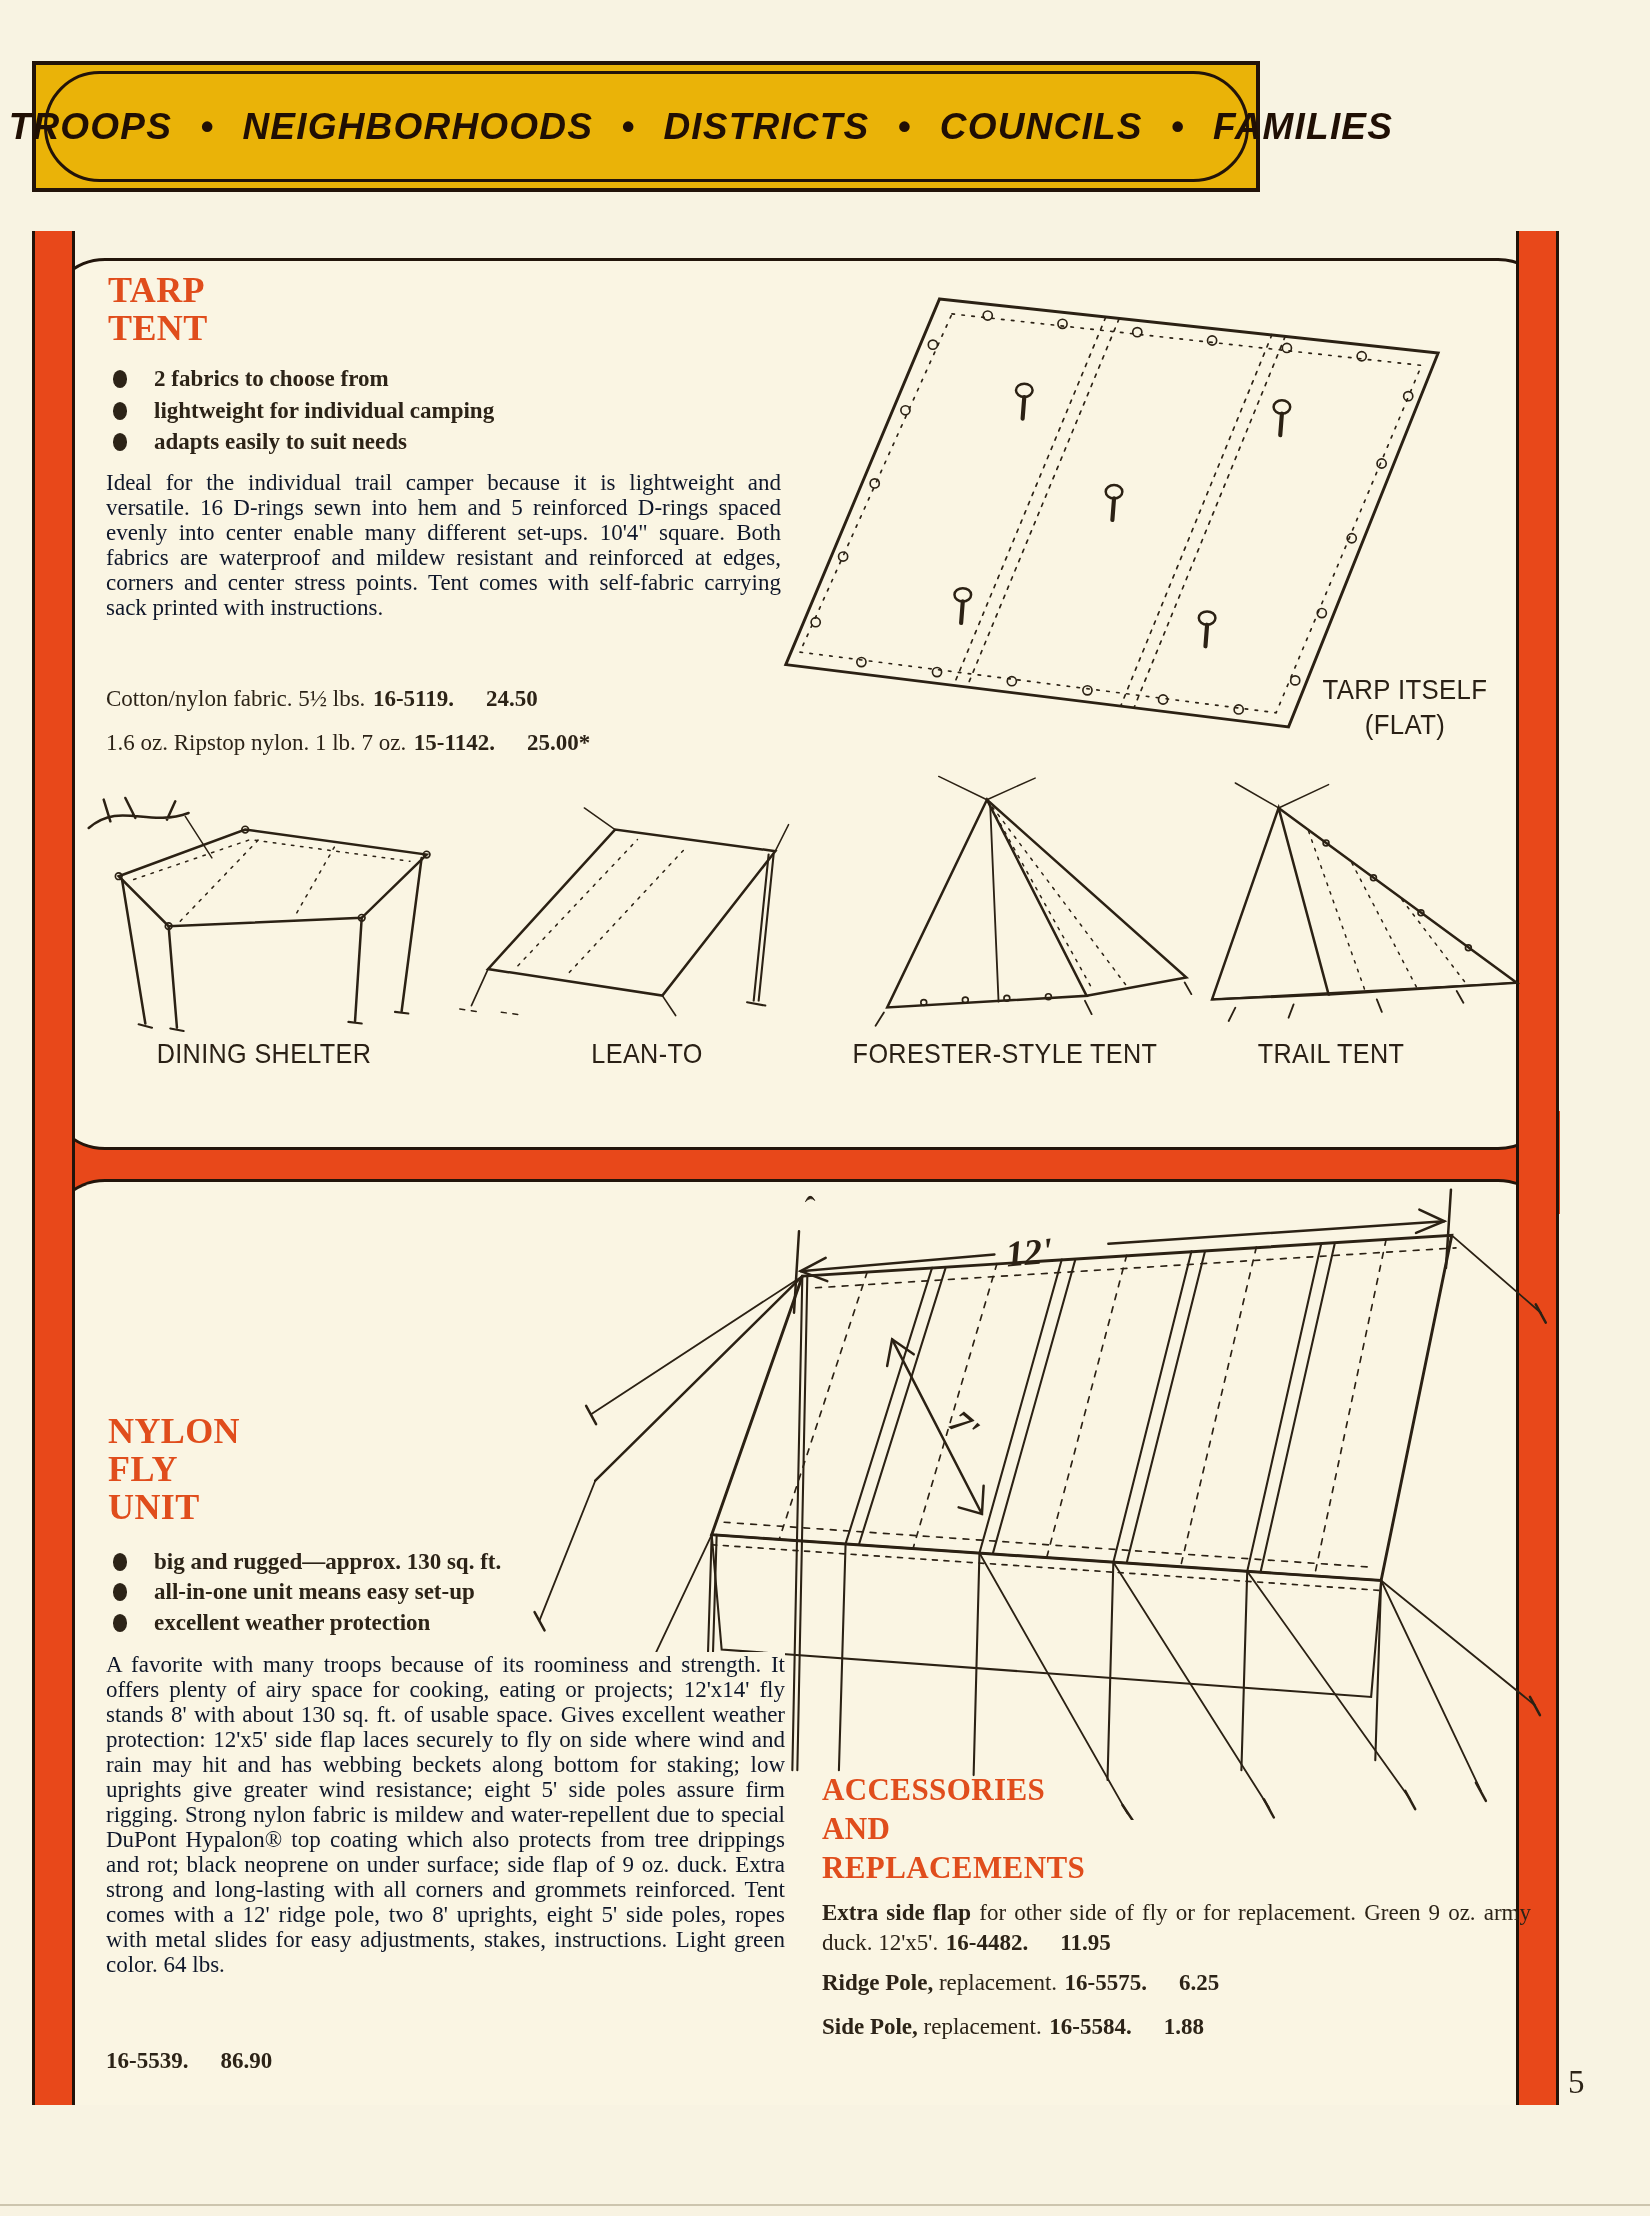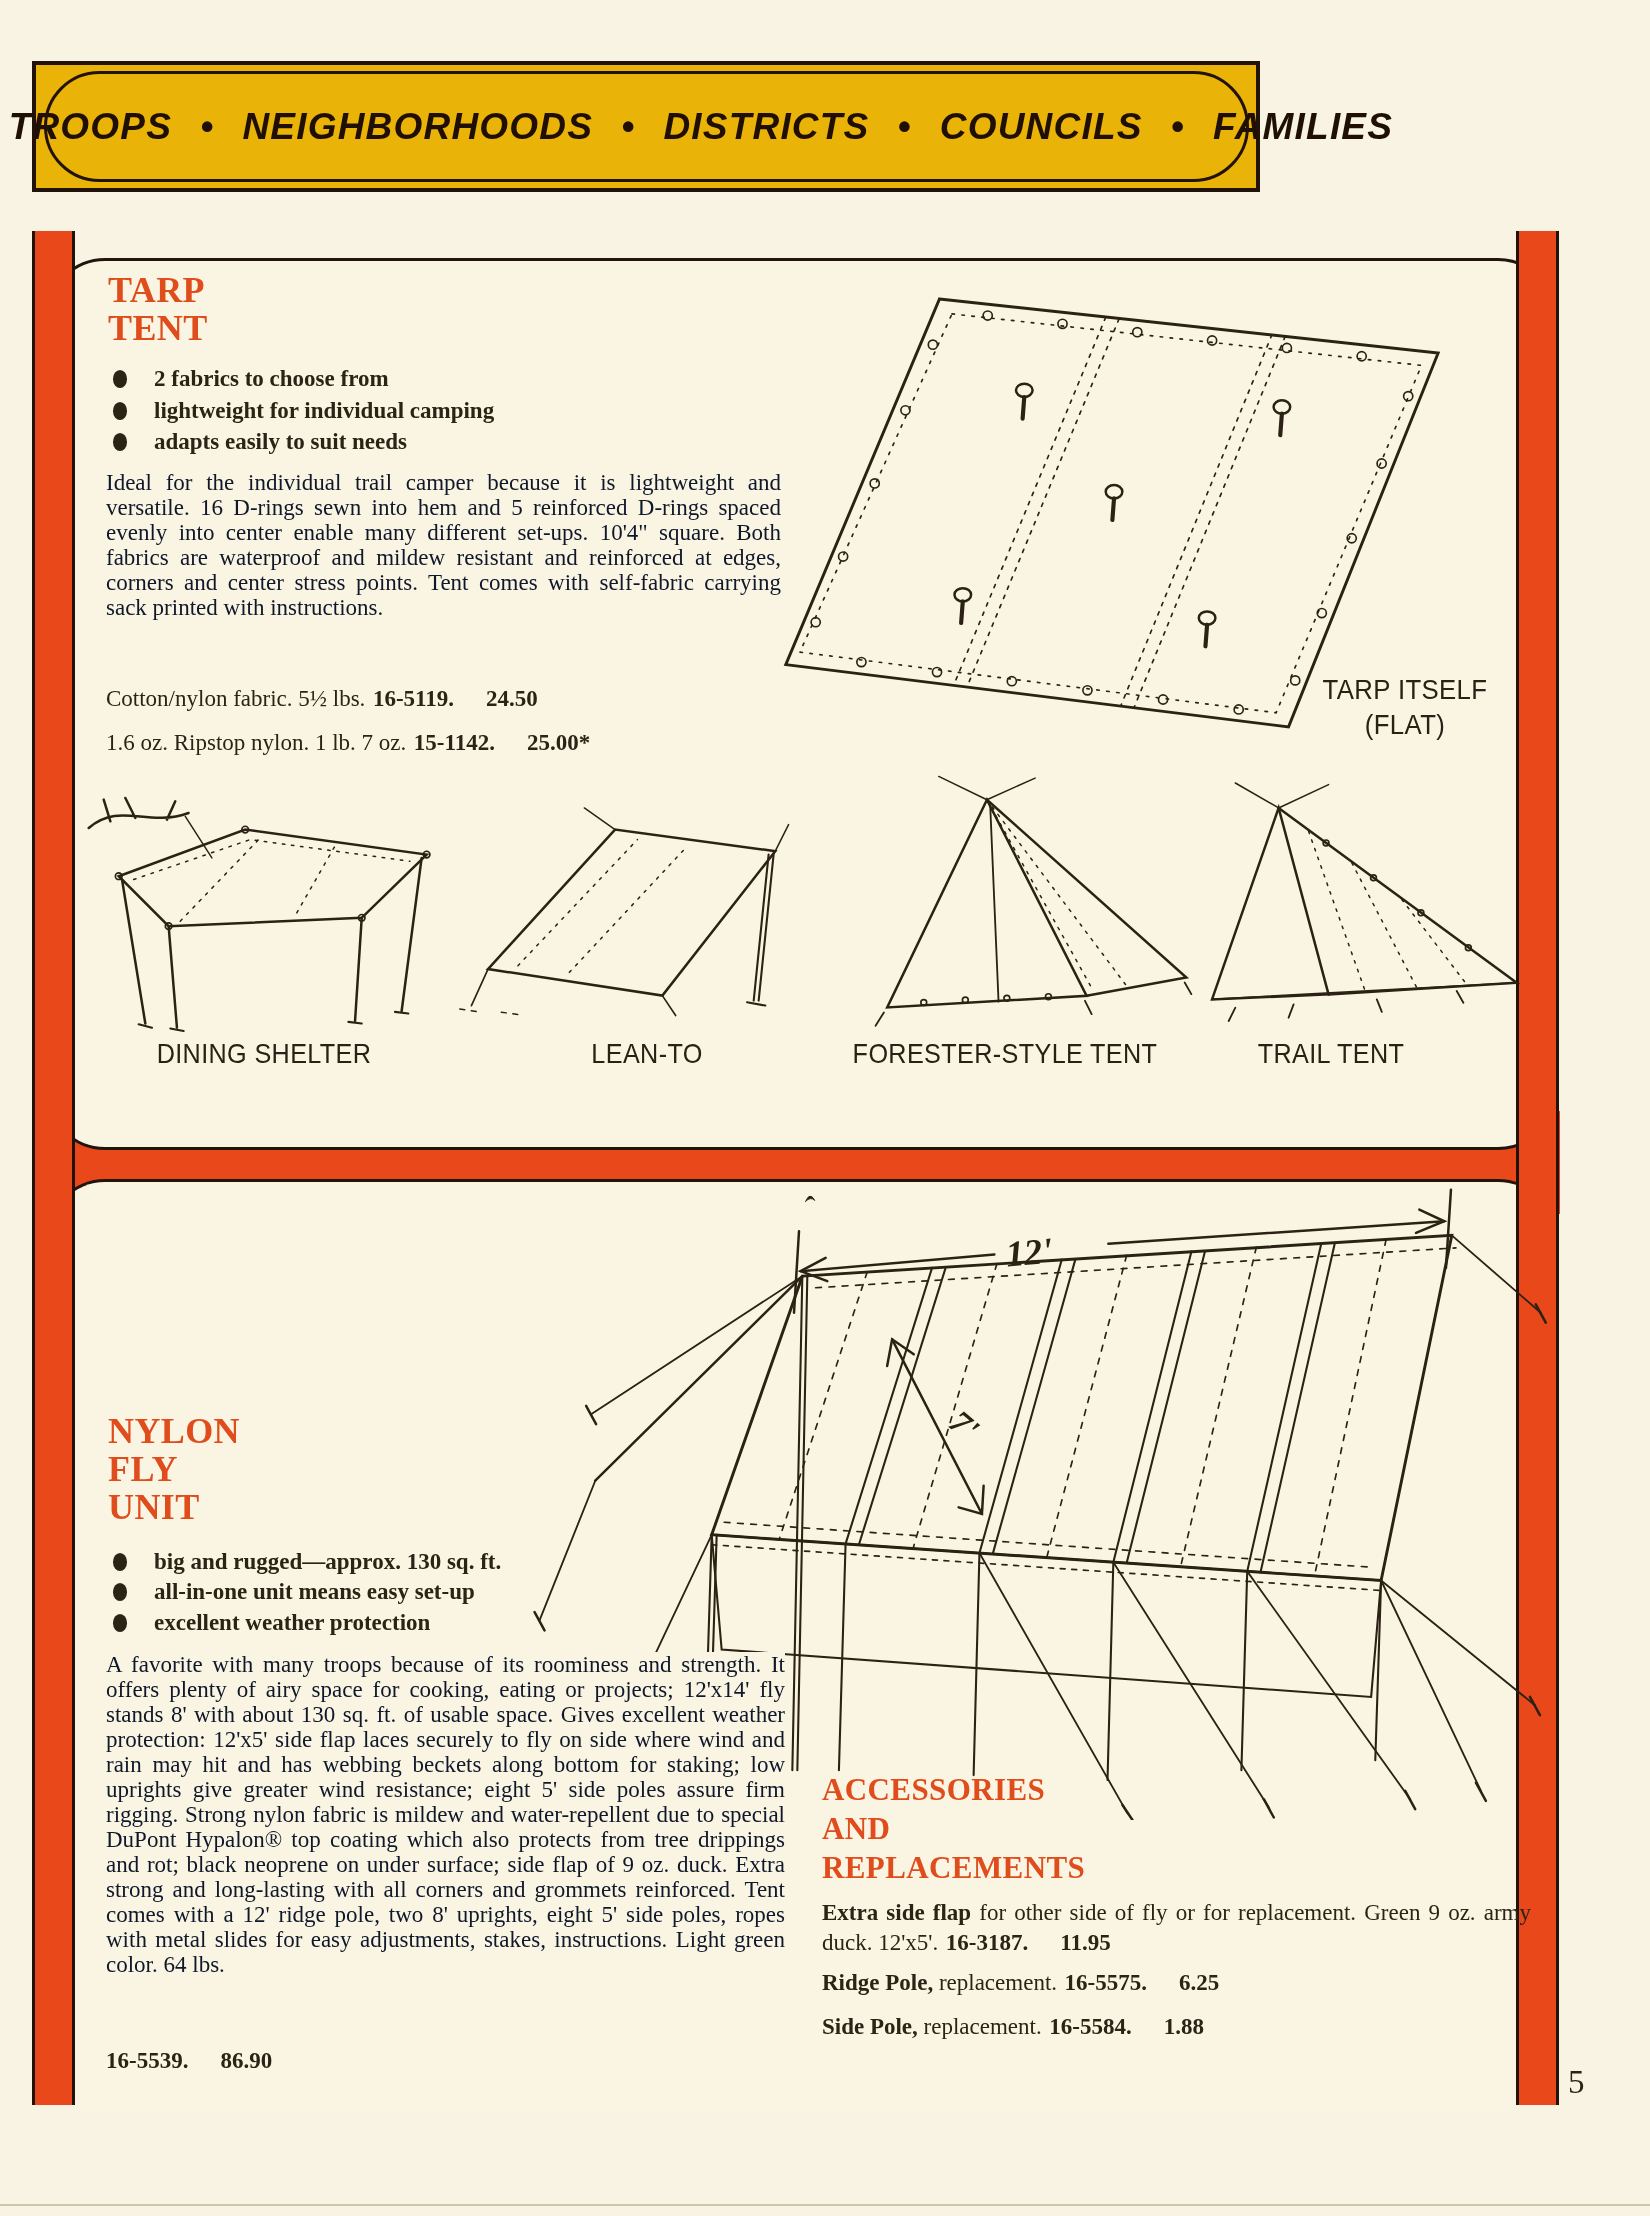--- a/index.html
+++ b/index.html
@@ -304,21 +304,21 @@
     <span class="b">16-5539.</span><span class="price">86.90</span>
   </div>
 
   <div class="h-orange" style="left:822px; top:1770px; font-size:31px; line-height:39px;">
     <div>ACCESSORIES</div>
     <div>AND</div>
     <div>REPLACEMENTS</div>
   </div>
 
   <div class="acc-item" style="top:1898px;">
-    <span class="b">Extra side flap</span><span> for other side of fly or for replacement. Green 9 oz. army duck. 12'x5'.</span><span class="part">16-3187.</span><span class="price">11.95</span>
+    <span class="b">Extra side flap</span><span> for other side of fly or for replacement. Green 9 oz. army duck. 12'x5'.</span><span class="part">16-4482.</span><span class="price">11.95</span>
   </div>
   <div class="acc-item" style="top:1968px;">
     <span class="b">Ridge Pole,</span><span> replacement.</span><span class="part">16-5575.</span><span class="price">6.25</span>
   </div>
   <div class="acc-item" style="top:2012px;">
     <span class="b">Side Pole,</span><span> replacement.</span><span class="part">16-5584.</span><span class="price">1.88</span>
   </div>
 
   <div class="page-num">5</div>
 

